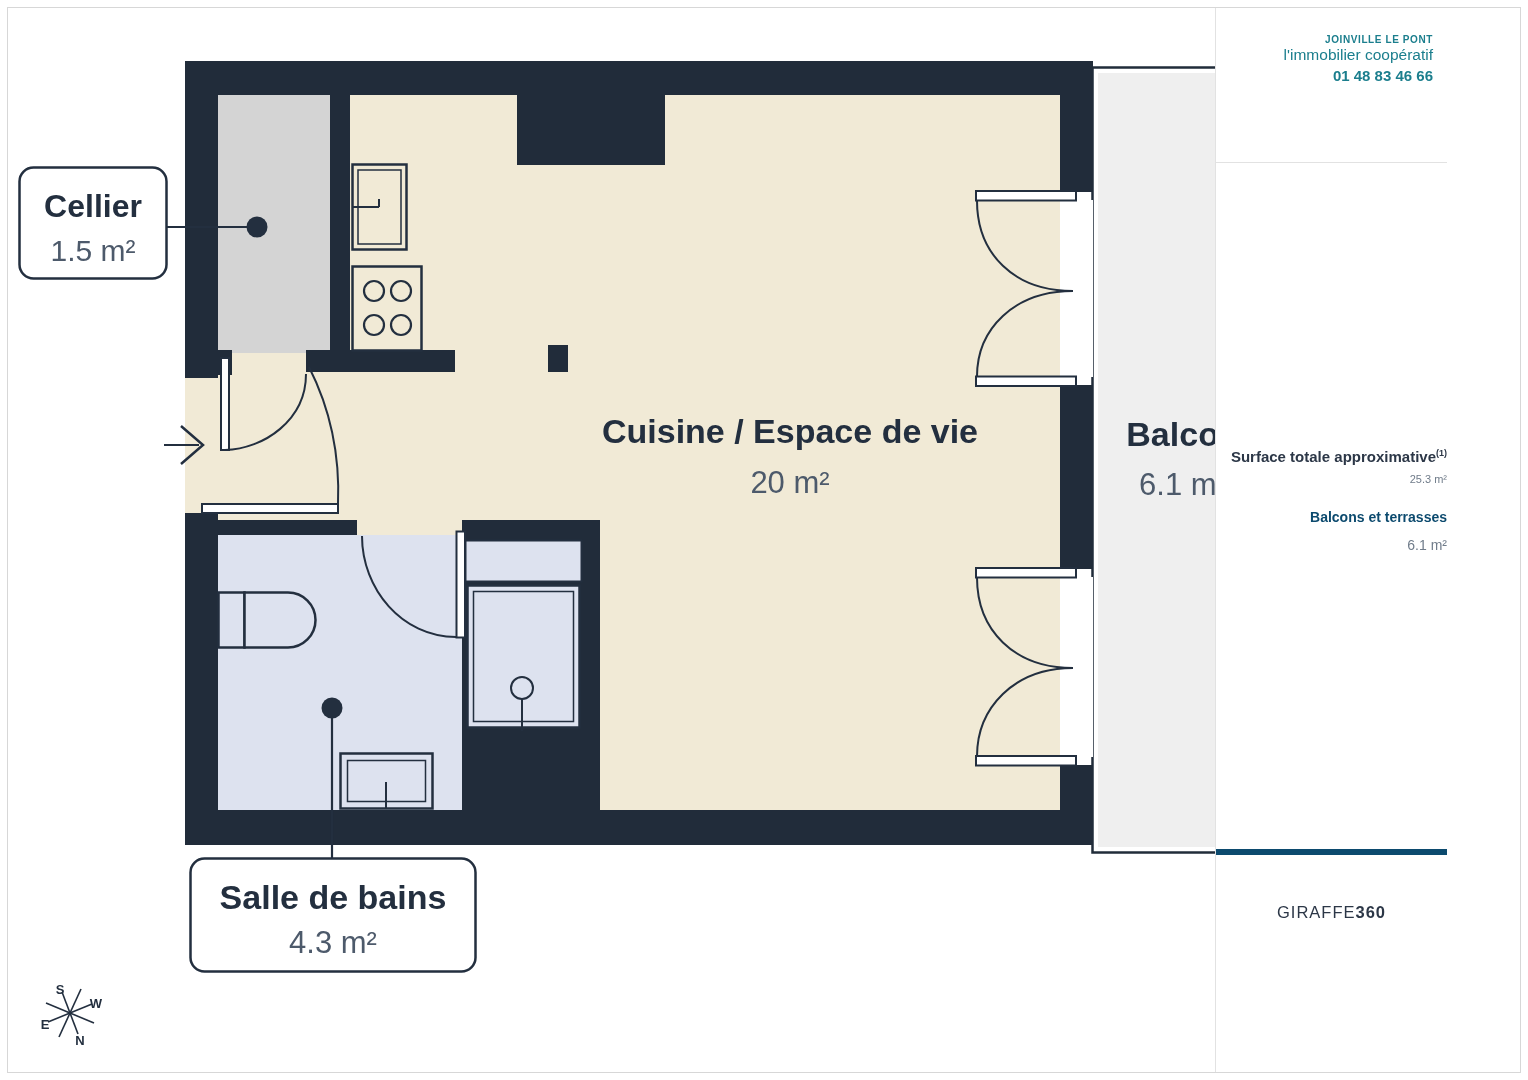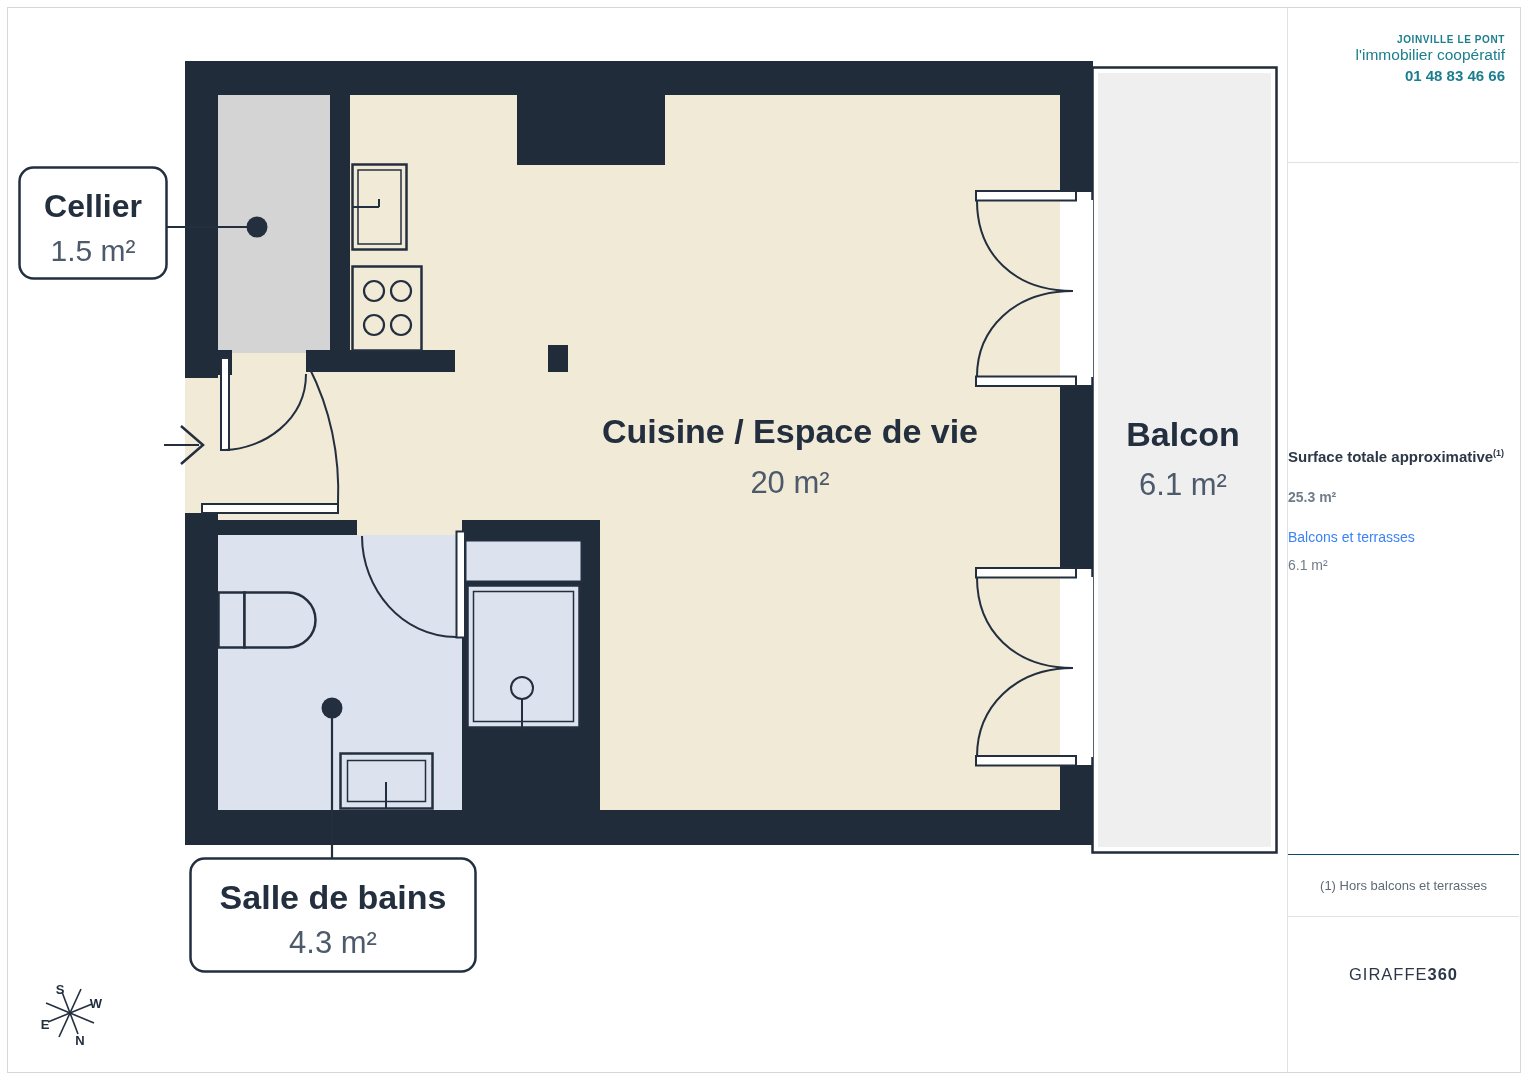--- a/index.html
+++ b/index.html
@@ -4,33 +4,33 @@
 <style>
   html,body{margin:0;padding:0;background:#fff;width:1528px;height:1080px;overflow:hidden;
     font-family:"Liberation Sans",sans-serif;}
   .page{position:absolute;left:7px;top:7px;width:1512px;height:1064px;border:1px solid #d7d7d7;background:#fff;}
   svg.plan{position:absolute;left:0;top:0;}
   svg text{font-family:"Liberation Sans","DejaVu Sans",sans-serif;}
   .room-name{font-weight:bold;fill:#232f3f;}
   .room-area{fill:#4d5a6b;}
   .compass-letter{font-weight:bold;fill:#232f3f;font-size:13px;}
 
-  .sidebar{position:absolute;left:1287px;top:8px;width:232px;height:1064px;background:#fff;
+  .sidebar{position:absolute;left:1215px;top:8px;width:232px;height:1064px;background:#fff;
     border-left:1px solid #e2e2e2;box-sizing:border-box;}
   .sb-section{box-sizing:border-box;}
   .sec-logo{height:155px;border-bottom:1px solid #e2e2e2;padding:26px 14px 0 8px;text-align:right;}
   .logo-city{color:#1b7e8d;font-size:10px;font-weight:bold;letter-spacing:.6px;margin-bottom:0px;}
   .logo-brand{color:#1b7e8d;font-size:45px;font-weight:bold;letter-spacing:-1px;line-height:1.0;margin-top:-2px;}
   .logo-tagline{color:#1b7e8d;font-size:15.5px;font-weight:500;margin-top:1px;}
   .logo-phone{color:#1b7e8d;font-size:15px;font-weight:bold;margin-top:3px;}
-  .sec-surface{height:692px;border-bottom:1px solid #0c4a6e;text-align:left;padding-top:285px;}
+  .sec-surface{height:692px;border-bottom:6px solid #0c4a6e;text-align:right;padding-top:285px;}
   .surface-label{color:#2c3747;font-size:15px;font-weight:bold;}
   .surface-label sup{font-size:9px;}
-  .surface-value{color:#707c8a;font-size:14px;margin-top:24px;font-weight:bold;}
-  .balcony-label{color:#3b82f6;font-size:14px;font-weight:normal;margin-top:24px;}
+  .surface-value{color:#707c8a;font-size:11px;margin-top:8px;}
+  .balcony-label{color:#0c4a6e;font-size:14px;font-weight:bold;margin-top:24px;}
   .balcony-value{color:#707c8a;font-size:14px;margin-top:12px;}
   .sec-footnote{height:62px;border-bottom:1px solid #e2e2e2;display:flex;align-items:center;justify-content:center;
     color:#5f6a76;font-size:13px;}
   .sec-legal{padding:25px 13px 0 13px;text-align:center;color:#5f6a76;font-size:13px;line-height:1.55;}
   .giraffe{margin-top:20px;color:#2c3747;font-size:16.5px;letter-spacing:1px;}
   .giraffe .g-light{font-weight:400;}
   .giraffe .g-bold{font-weight:700;}
 </style>
 </head>
 <body>
@@ -173,18 +173,17 @@
     <div class="logo-phone">01 48 83 46 66</div>
   </div>
 
   <div class="sb-section sec-surface">
     <div class="surface-label"><span>Surface totale approximative</span><sup>(1)</sup></div>
     <div class="surface-value">25.3 m²</div>
     <div class="balcony-label">Balcons et terrasses</div>
     <div class="balcony-value">6.1 m²</div>
   </div>
 
-  <div class="sb-section sec-footnote">(1) Hors balcons et terrasses</div>
 
   <div class="sb-section sec-legal">
     <div class="giraffe"><span class="g-light">GIRAFFE</span><span class="g-bold">360</span></div>
   </div>
 </aside>
 
 </body></html>

